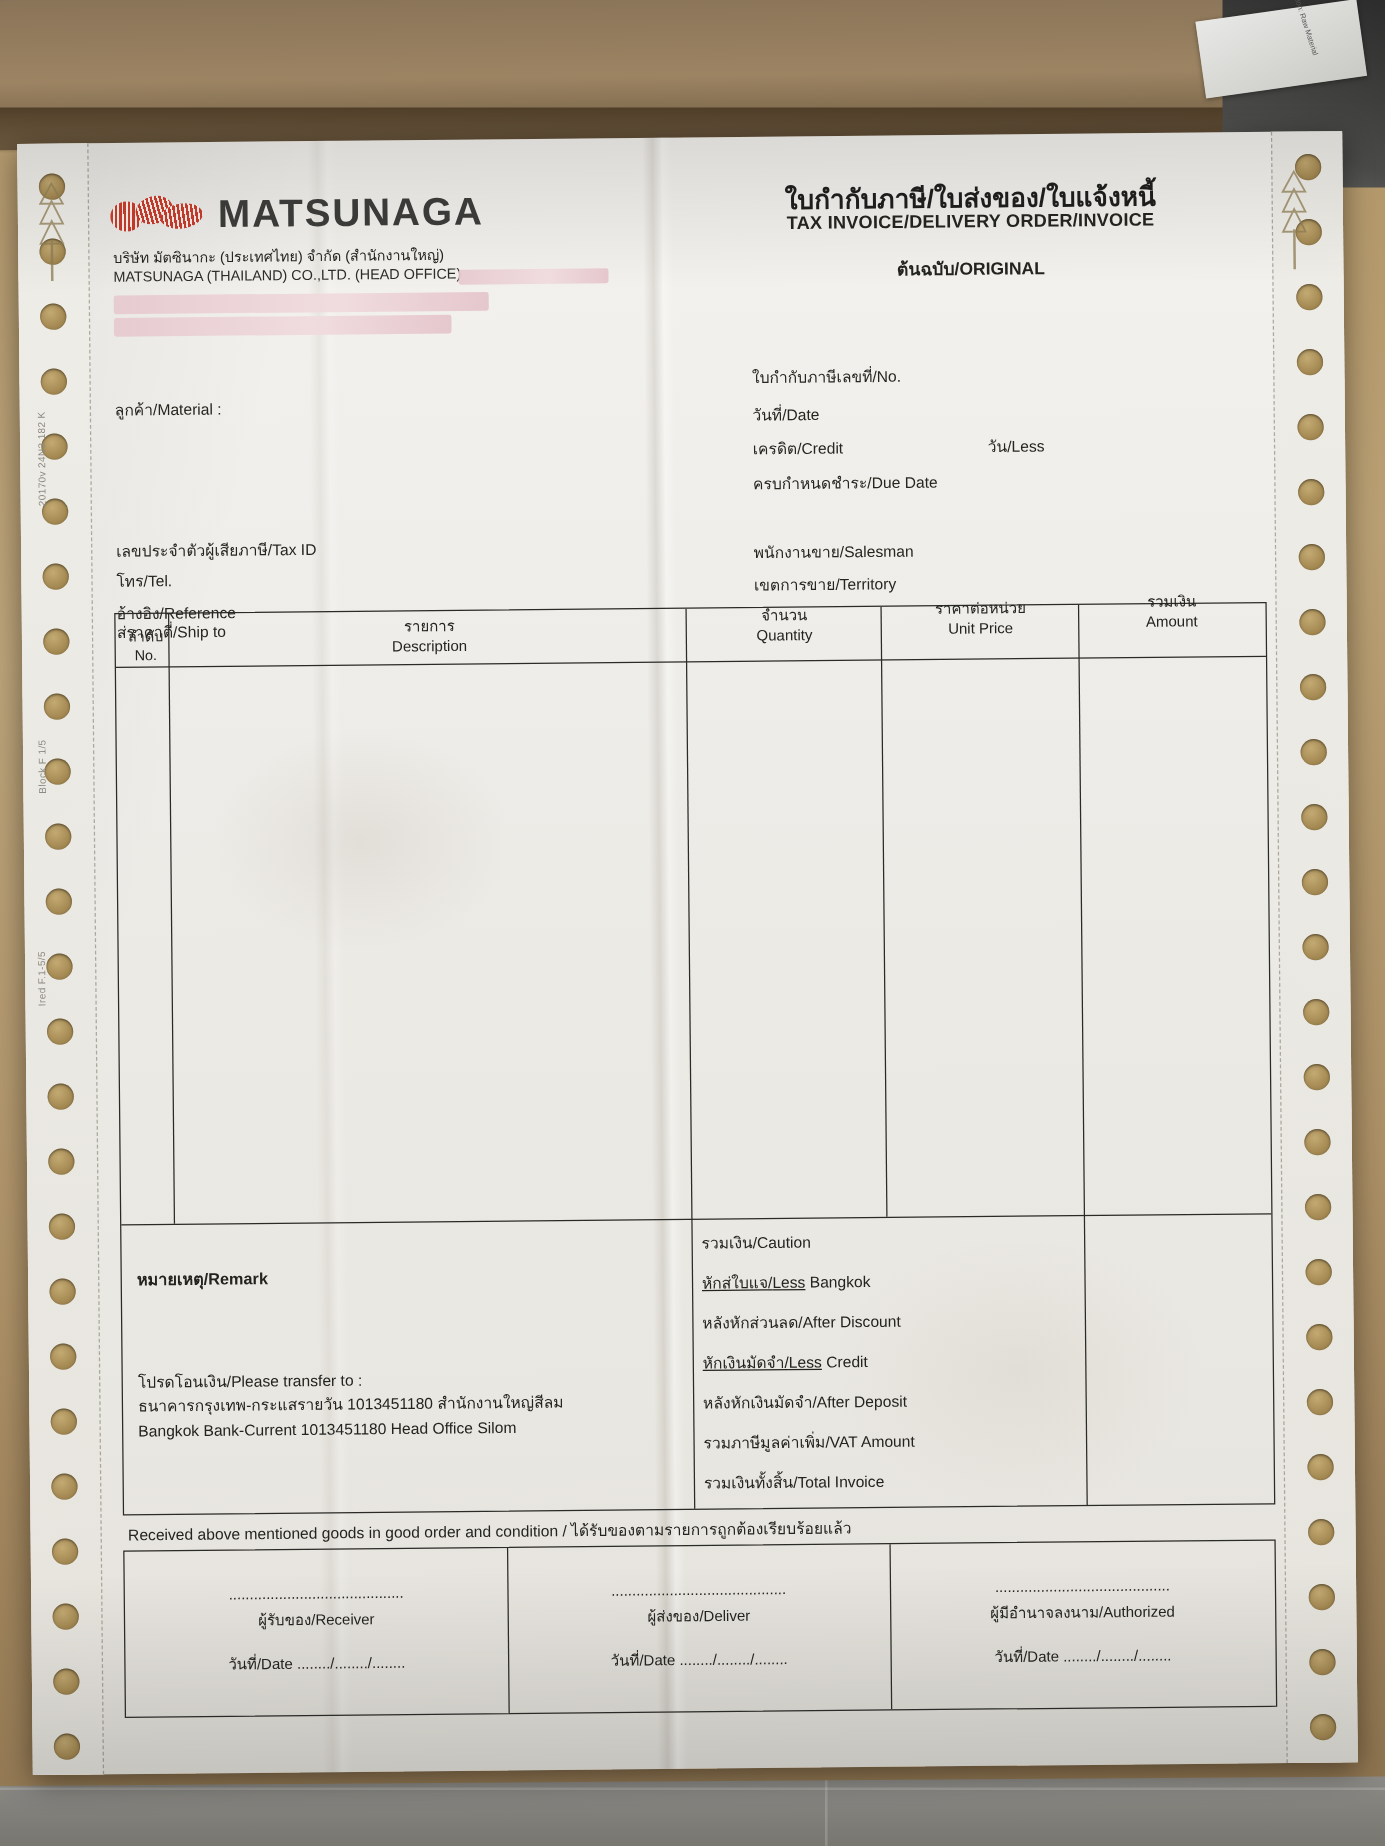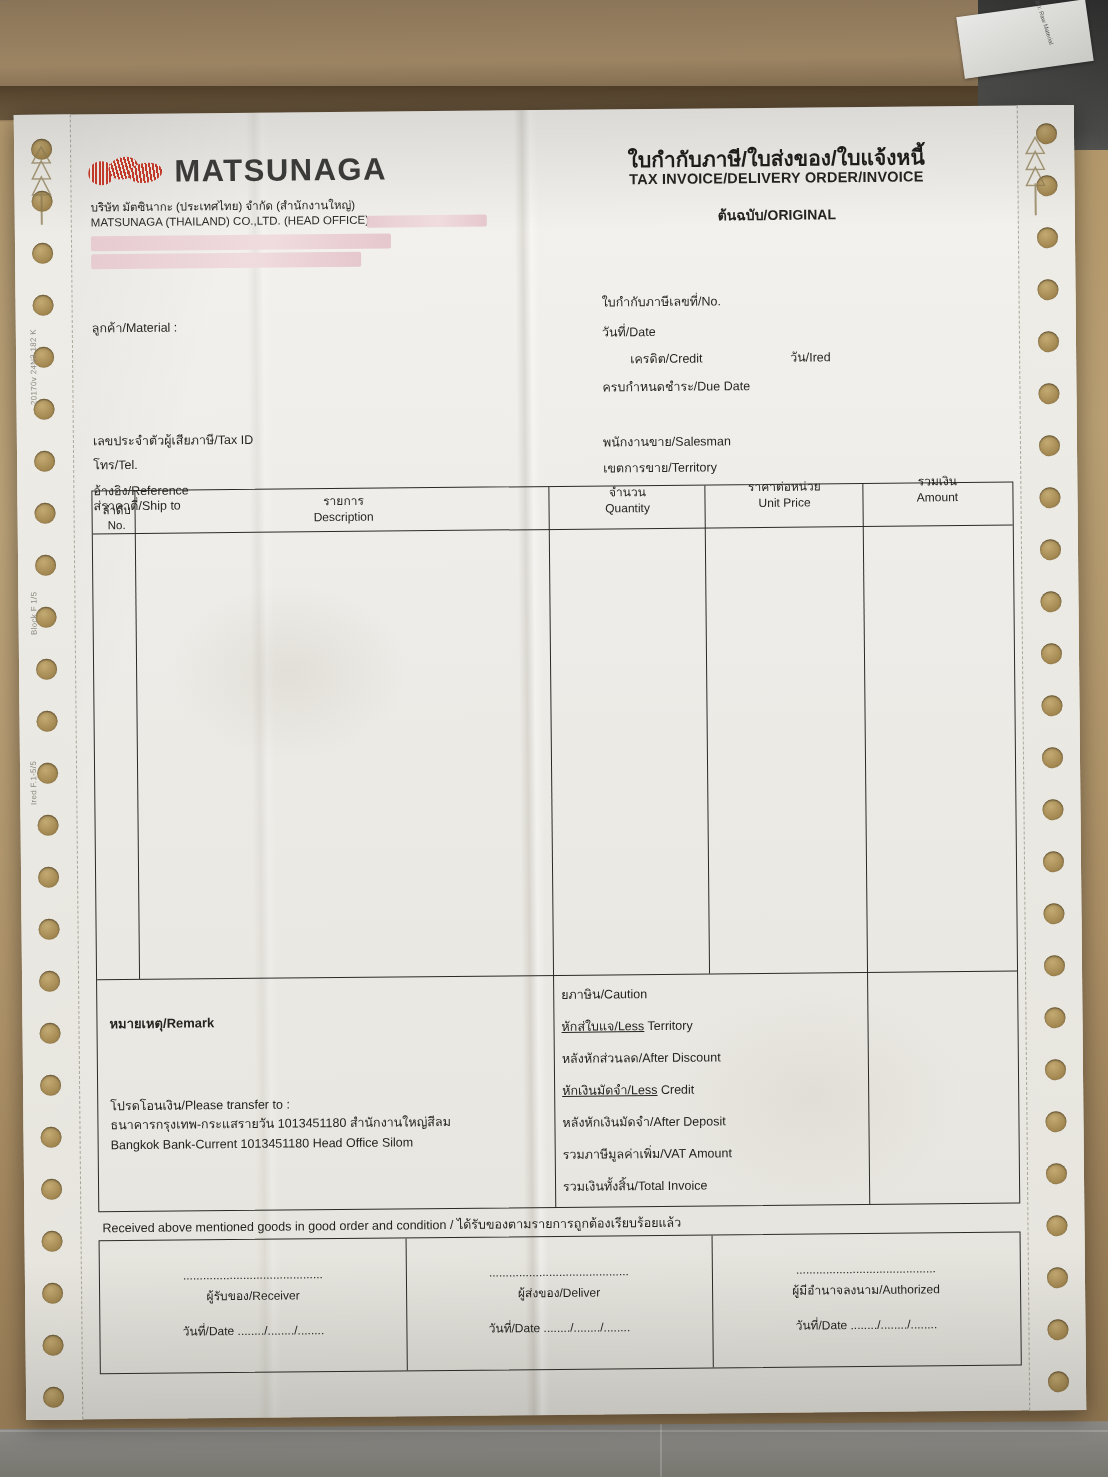--- a/index.html
+++ b/index.html
@@ -426,22 +426,22 @@
       </svg>
 
       <div class="fld" style="left:14px; top:186px;">ลูกค้า/Material :</div>
       <div class="fld" style="left:14px; top:299px;">เลขประจำตัวผู้เสียภาษี/Tax ID</div>
       <div class="fld" style="left:14px; top:323px;">โทร/Tel.</div>
       <div class="fld" style="left:14px; top:349px;">อ้างอิง/Reference</div>
       <div class="fld" style="left:14px; top:364px;">ส่ราคาตี่/Ship to</div>
 
       <div class="fld" style="left:524px; top:165px;">ใบกำกับภาษีเลขที่/No.</div>
       <div class="fld" style="left:524px; top:195px;">วันที่/Date</div>
-      <div class="fld" style="left:524px; top:222px;margin-left:28px;">เครดิต/Credit</div>
-      <div class="fld" style="left:712px; top:222px;">วัน/Ired</div>
+      <div class="fld" style="left:524px; top:222px;">เครดิต/Credit</div>
+      <div class="fld" style="left:712px; top:222px;">วัน/Less</div>
       <div class="fld" style="left:524px; top:250px;">ครบกำหนดชำระ/Due Date</div>
       <div class="fld" style="left:524px; top:305px;">พนักงานขาย/Salesman</div>
       <div class="fld" style="left:524px; top:331px;">เขตการขาย/Territory</div>
 
       <div class="tbl">
 
         <div class="vline" style="left:42px; bottom:232px;"></div>
         <div class="vline" style="left:456px;"></div>
         <div class="vline" style="left:612px; bottom:232px;"></div>
         <div class="vline" style="left:770px;"></div>
@@ -465,24 +465,24 @@
         <div class="th" style="left:614px; width:156px; top:-6px;">
           <div>ราคาต่อหน่วย</div>
           <div>Unit Price</div>
         </div>
         <div class="th" style="left:772px; width:146px; top:-10px;">
           <div>รวมเงิน</div>
           <div>Amount</div>
         </div>
 
         <div class="summary-row" style="left:464px; top:498px;">
-          <span>ยภาษิน/</span><span>Caution</span>
+          <span>รวมเงิน/</span><span>Caution</span>
         </div>
         <div class="summary-row" style="left:464px; top:530px;">
-          <span class="u">หักส่ใบแจ/</span><span class="u">Less</span><span> Territory</span>
+          <span class="u">หักส่ใบแจ/</span><span class="u">Less</span><span> Bangkok</span>
         </div>
         <div class="summary-row" style="left:464px; top:562px;">
           <span>หลังหักส่วนลด/After Discount</span>
         </div>
         <div class="summary-row" style="left:464px; top:594px;">
           <span class="u">หักเงินมัดจำ/</span><span class="u">Less</span><span> Credit</span>
         </div>
         <div class="summary-row" style="left:464px; top:626px;">
           <span>หลังหักเงินมัดจำ/After Deposit</span>
         </div>

